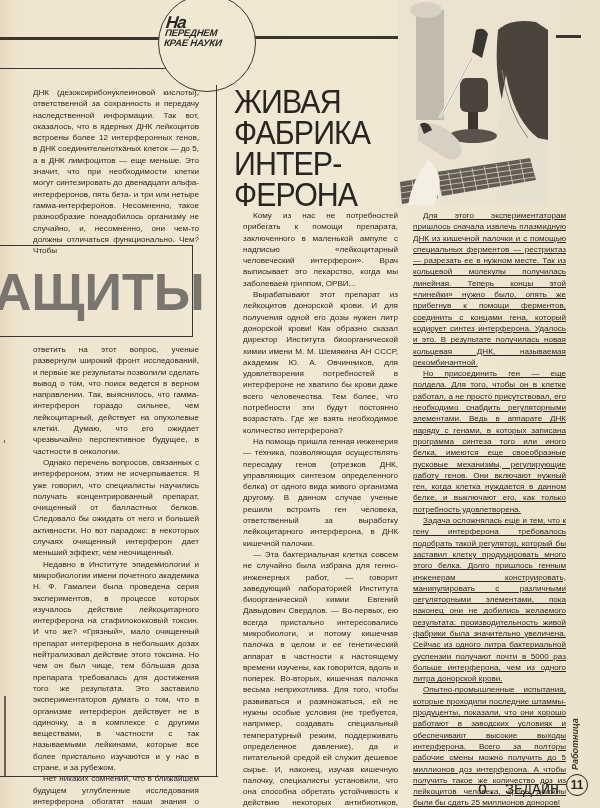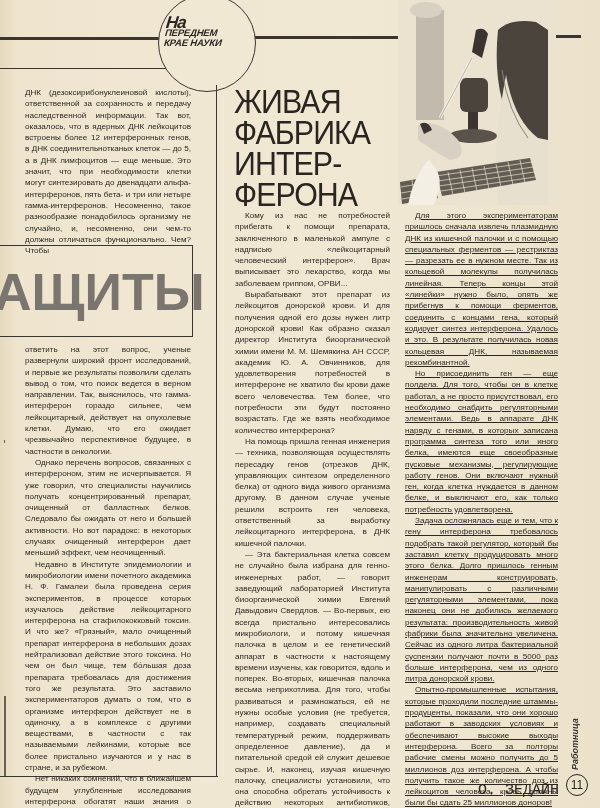--- a/index.html
+++ b/index.html
@@ -4,36 +4,36 @@
 <style>
   html,body{margin:0;padding:0;}
   body{width:600px;height:808px;background:#efe4cc;position:relative;overflow:hidden;
        font-family:"Liberation Sans","DejaVu Sans",sans-serif;color:#2a2520;}
   .page{position:absolute;inset:0;background:linear-gradient(90deg,#e6d9bd 0,#efe5cf 3%,#f1e8d4 60%,#ece2cb 100%);}
   .rule{position:absolute;background:#3a3530;}
   .circle{position:absolute;left:158px;top:-6px;width:96px;height:96px;border:1.5px solid #3a3530;border-radius:50%;background:#f1e8d4;}
   .rubric{position:absolute;left:165px;top:18px;width:90px;font-weight:bold;font-style:italic;
           font-size:9.5px;line-height:10px;color:#2a2520;letter-spacing:-0.2px;transform:skewX(-6deg);}
   .rubric .big{font-size:17px;letter-spacing:-1px;}
-  .col{position:absolute;font-size:8.1px;line-height:11.3px;text-align:justify;color:#2c2722;}
+  .col{position:absolute;font-size:8.1px;line-height:11.3px;text-align:justify;color:#2c2722;margin-left:8px;}
   .col p{margin:0;text-indent:10px;}
   .col p.noind{text-indent:0;}
   .col1{left:25px;width:166px;}
   .col2{left:235px;width:155px;}
   .col3{left:405px;width:153px;}
   .box{position:absolute;left:0;top:245px;width:192px;height:90px;border:1.2px solid #3a3530;border-left:none;}
   .boxword{position:absolute;left:-6px;top:262px;font-size:52px;font-weight:bold;color:#7a756e;letter-spacing:0px;}
   .vdiv{position:absolute;left:216px;top:85px;width:1.2px;height:692px;background:#3a3530;}
   .title{position:absolute;left:234px;top:86px;font-family:"Liberation Sans",sans-serif;font-weight:normal;
          font-size:33px;line-height:31px;color:#2a2520;letter-spacing:-1px;transform:scaleX(0.92);transform-origin:left top;}
   .title div{white-space:nowrap;}
   .photo{position:absolute;left:398px;top:0;width:158px;height:205px;overflow:hidden;}
   .author{position:absolute;left:478px;top:782px;font-size:15px;color:#2a2520;font-family:Liberation Mono, monospace;}
   .pnum{position:absolute;left:566px;top:774px;width:20px;height:20px;border:1.6px solid #2a2520;border-radius:50%;
-        font-weight:normal;font-size:12px;line-height:20px;text-align:center;color:#2a2520;}
+        font-weight:bold;font-size:12px;line-height:20px;text-align:center;color:#2a2520;}
   .logo{position:absolute;left:570px;top:728px;width:14px;height:42px;font-style:italic;font-weight:bold;font-size:9px;
         writing-mode:vertical-rl;transform:rotate(180deg);color:#3a3530;}
   .edge-mark{position:absolute;left:4px;width:1px;background:#6a625a;}
 </style>
 </head>
 <body>
 
 <div class="page">
 
   <div class="rule" style="left:0;top:37px;width:162px;height:3px;"></div>

